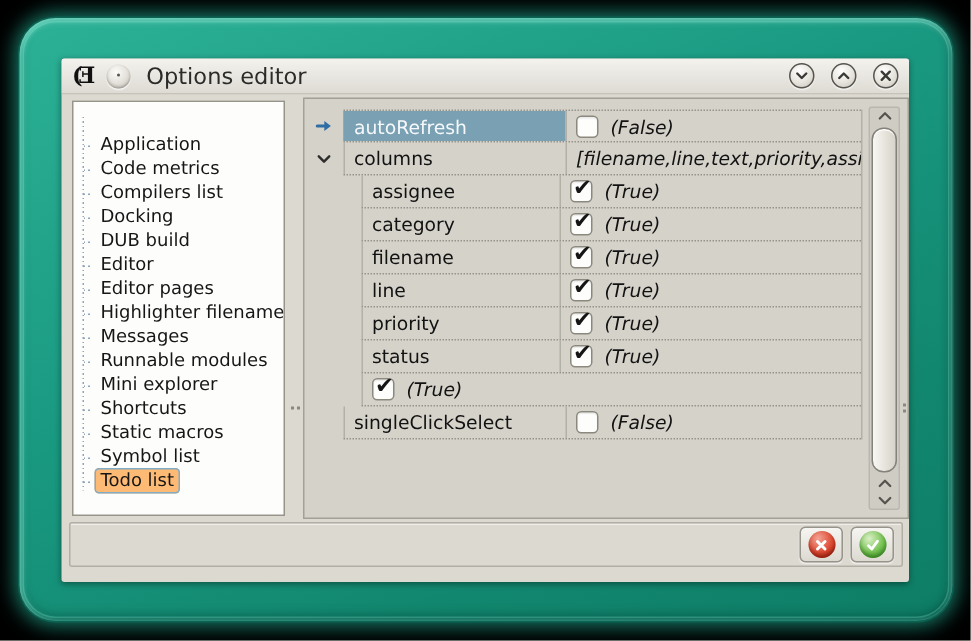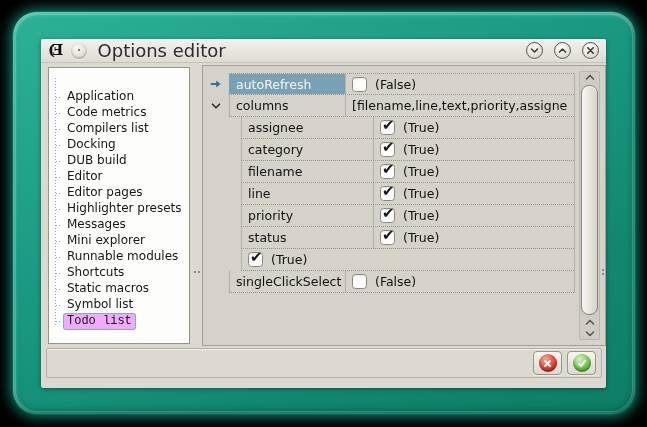--- a/index.html
+++ b/index.html
@@ -31,66 +31,66 @@
     background:linear-gradient(#f3f2ed,#dedbd4);border-bottom:1px solid #c6c3bb;
     border-radius:2px 2px 0 0;
   }
   .logo{font-family:"DejaVu Serif","Liberation Serif",serif;font-weight:bold;font-size:15px;
     letter-spacing:-3px;color:#101010;line-height:1;padding-right:3px;}
   .menu-circle{width:16px;height:16px;border-radius:50%;flex:none;position:relative;
     background:radial-gradient(circle at 40% 32%,#fdfcf9,#dcd9d1 65%,#bcb9b1);
     box-shadow:inset 0 -1px 2px rgba(0,0,0,.28),0 1px 1px rgba(255,255,255,.8);}
   .menu-circle::after{content:'';position:absolute;left:7px;top:6px;width:2px;height:2px;
     border-radius:50%;background:#55534e;}
-  .win-title{font-size:18px;color:#2b2b29;margin-left:4px;}
+  .win-title{font-size:15px;color:#2b2b29;margin-left:4px;}
   .tb-btns{margin-left:auto;display:flex;gap:11px;}
   .tb-btn{width:17px;height:17px;border-radius:50%;flex:none;display:flex;align-items:center;
     justify-content:center;border:1px solid #56544f;box-sizing:border-box;cursor:default;
     background:radial-gradient(circle at 40% 30%,#ffffff,#e7e4dd 55%,#c7c4bc);
     box-shadow:0 1px 1px rgba(255,255,255,.7);}
   .tb-btn svg{display:block;}
   
   .content{flex:1;position:relative;}
   
   .listbox{position:absolute;left:7px;top:4px;width:142px;height:277px;background:#fdfdfc;
     border:1px solid #97948a;box-sizing:border-box;padding-top:21px;overflow:hidden;}
   .treeline{position:absolute;left:6px;top:10px;width:1px;height:249px;
     background-image:repeating-linear-gradient(to bottom,#8fa5bd 0 1px,transparent 1px 3px);}
   .sb-item{height:16px;line-height:15px;font-size:12px;color:#161616;padding-left:14px;
     position:relative;white-space:nowrap;cursor:default;}
   .sb-item::before{content:'';position:absolute;left:7px;top:8px;width:6px;height:1px;
     background-image:repeating-linear-gradient(to right,#8fa5bd 0 1px,transparent 1px 3px);}
   .sb-item .lbl{padding:0 3px 1px 3px;border:1px solid transparent;border-radius:3px;}
-  .sb-item.selected .lbl{background:#f0abfc;border-color:#82abc6;font-family:Liberation Mono, monospace;}
+  .sb-item.selected .lbl{background:#fdba74;border-color:#82abc6;}
   
   .splitter{position:absolute;left:150px;top:4px;width:11px;height:277px;}
   .splitter::after{content:'';position:absolute;left:3px;top:204px;width:2px;height:2px;
     background:#8a8880;box-shadow:4px 0 0 #8a8880;}
   
   .gridpanel{position:absolute;left:161px;top:2px;width:404px;height:281px;box-sizing:border-box;
     background:#d5d2ca;border:1px solid #a3a098;}
   .grid-rows{position:absolute;left:0;top:7px;width:371px;border-right:1px solid #b3b0a8;}
   .grid-row{display:flex;height:22px;align-items:stretch;}
   .gutter{width:26px;flex:none;display:flex;align-items:center;justify-content:center;}
   .cells{flex:1;display:flex;align-items:stretch;border-bottom:1px dotted #96938b;min-width:0;}
   .grid-row:first-child .cells{border-top:1px dotted #96938b;}
   .grid-row.child .cells{margin-left:12px;}
-  .name-cell{width:116px;flex:none;box-sizing:border-box;display:flex;align-items:center;
+  .name-cell{width:148px;flex:none;box-sizing:border-box;display:flex;align-items:center;
     padding-left:6px;border-left:1px solid #b3b0a8;font-size:12.5px;color:#121212;}
   .grid-row.child .name-cell{width:132px;}
   .grid-row.selected .name-cell{background:#7aa0b4;color:#f5f8fa;border-left-color:#7aa0b4;}
   .value-cell{flex:1;min-width:0;display:flex;align-items:center;gap:8px;padding-left:6px;
     border-left:1px solid #b3b0a8;font-size:12.5px;color:#121212;white-space:nowrap;overflow:hidden;}
   .checkbox{width:15px;height:15px;flex:none;box-sizing:border-box;background:#fdfdfb;
     border:1px solid #8b887e;border-radius:3.5px;position:relative;
     box-shadow:inset 0 1px 1px rgba(0,0,0,.08);}
   .checkbox .check{display:none;position:absolute;left:1px;top:-5px;font-size:15px;
     font-weight:bold;color:#151515;}
   .checkbox.checked .check{display:block;}
-  .value-text{overflow:hidden;text-overflow:clip;white-space:nowrap;}
+  .value-text{overflow:hidden;text-overflow:clip;white-space:nowrap;font-style:italic;}
   
   .scrollbar{position:absolute;right:5px;top:5px;bottom:5px;width:21px;display:flex;
     flex-direction:column;align-items:center;background:#cfccc4;border:1px solid #bab7af;
     border-radius:2px;box-sizing:border-box;}
   .sb-arrow{height:11px;flex:none;display:flex;align-items:center;justify-content:center;width:100%;}
   .sb-thumb{flex:1;width:15px;margin:2px 0;border:1px solid #85827a;border-radius:8px;
     background:linear-gradient(to right,#f8f7f4,#e6e3db 55%,#d6d3cb);
     box-shadow:inset 0 1px 0 rgba(255,255,255,.9);}
   .panel-dots{position:absolute;right:1px;top:203px;width:2px;height:2px;background:#8a8880;
     box-shadow:0 4px 0 #8a8880;}
@@ -158,30 +158,30 @@
           <div class="sb-item">
     <span class="lbl">DUB build</span>
   </div>
           <div class="sb-item">
     <span class="lbl">Editor</span>
   </div>
           <div class="sb-item">
     <span class="lbl">Editor pages</span>
   </div>
           <div class="sb-item">
-    <span class="lbl">Highlighter presets</span>
+    <span class="lbl">Highlighter filename</span>
   </div>
           <div class="sb-item">
     <span class="lbl">Messages</span>
   </div>
           <div class="sb-item">
+    <span class="lbl">Runnable modules</span>
+  </div>
+          <div class="sb-item">
     <span class="lbl">Mini explorer</span>
-  </div>
-          <div class="sb-item">
-    <span class="lbl">Runnable modules</span>
   </div>
           <div class="sb-item">
     <span class="lbl">Shortcuts</span>
   </div>
           <div class="sb-item">
     <span class="lbl">Static macros</span>
   </div>
           <div class="sb-item">
     <span class="lbl">Symbol list</span>
   </div>

